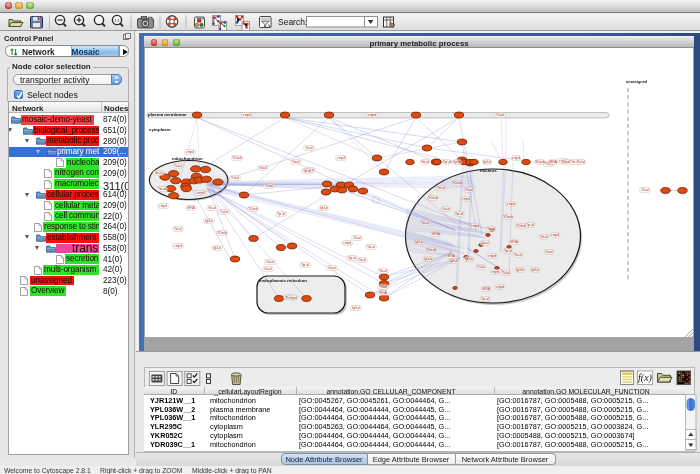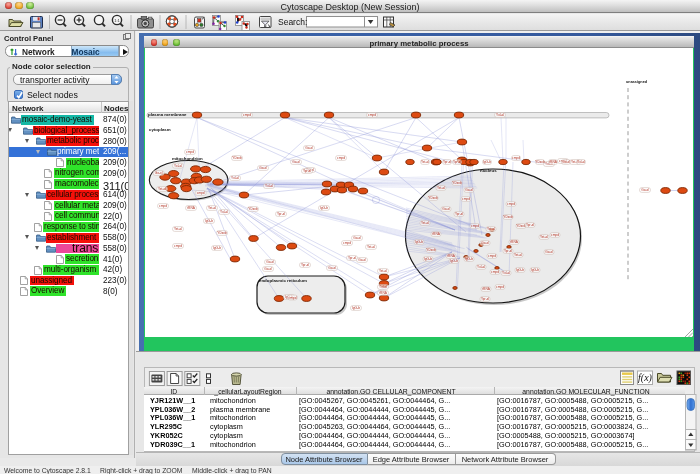--- a/index.html
+++ b/index.html
@@ -2,21 +2,20 @@
 <html><head><meta charset="utf-8"><style>
 *{margin:0;padding:0;box-sizing:border-box}
 html,body{width:700px;height:474px;overflow:hidden;font-family:"Liberation Sans",sans-serif;-webkit-font-smoothing:antialiased}
 .abs{position:absolute}
 </style></head><body>
 <div class="abs" style="left:0;top:0;width:700px;height:474px;background:#e9e9e9">
 <div class="abs" style="left:0;top:0;width:700px;height:13px;background:linear-gradient(#f4f4f4,#dedede 45%,#bfbfbf);border-bottom:1px solid #7f7f7f">
 <div class="abs" style="left:4.9px;top:2.1px;width:7.2px;height:7.2px;border-radius:50%;background:radial-gradient(circle at 50% 28%,#f5978c 15%,#d8372a 75%);box-shadow:inset 0 0 1px rgba(40,40,40,.8)"></div>
 <div class="abs" style="left:15.4px;top:2.1px;width:7.2px;height:7.2px;border-radius:50%;background:radial-gradient(circle at 50% 28%,#fbce7c 15%,#eda012 75%);box-shadow:inset 0 0 1px rgba(40,40,40,.8)"></div>
 <div class="abs" style="left:26.4px;top:2.1px;width:7.2px;height:7.2px;border-radius:50%;background:radial-gradient(circle at 50% 28%,#c2e690 15%,#62ba2e 75%);box-shadow:inset 0 0 1px rgba(40,40,40,.8)"></div>
-<div class="abs" style="left:0;top:2px;width:700px;text-align:center;font-size:9px;color:#1a1a1a">Cytoscape Desktop (New Session)</div>
 </div>
 <div class="abs" style="left:0;top:14px;width:700px;height:17px;background:linear-gradient(#f4f4f4,#e6e6e6 60%,#dedede);border-bottom:1px solid #9a9a9a">
 <svg width="700" height="18" viewBox="0 0 700 18" style="position:absolute;left:0;top:-1px">
         <g transform="translate(0,-13)">
           <g transform="translate(8,16)">
             <path d="M1 10.5 L1 3.5 L4.5 3.5 L5.6 5 L13 5 L13 10.5 Z" fill="#c9c98f" stroke="#4a4a28" stroke-width="1"></path>
             <path d="M1 10.5 L3.4 6.6 L15 6.6 L12.4 10.5 Z" fill="#e0e0a8" stroke="#4a4a28" stroke-width="1"></path>
           </g>
           <g transform="translate(30,16)">
             <rect x="0.5" y="0.5" width="12" height="11.5" rx="1" fill="#5b80c0" stroke="#1d2b4a" stroke-width="1"></rect>
@@ -152,21 +151,21 @@
           <div class="abs" style="left:95px;top:1.6px;font-size:8px;font-weight:bold;color:#222">Nodes</div>
         </div>
 <div class="abs" style="left:0;top:-101.0px;width:121px;height:354px">
           <div style="position:absolute;left:0;top:113.5px;width:121px;height:10.6px">
             <div style="position:absolute;left:2px;top:0">
               <svg width="10" height="8" viewBox="0 0 10 8" style="position:absolute;top:1.5px">
                 <path d="M0.5 2 L0.5 7.2 L9.5 7.2 L9.5 2.6 L4.6 2.6 L3.8 1 L0.8 1 Z" fill="#6391c2" stroke="#335a85" stroke-width="0.8"></path>
                 <path d="M0.5 3.4 L9.5 3.4" stroke="#8db3d8" stroke-width="0.8"></path>
               </svg>
             </div>
-            <div style="position:absolute;left:12px;top:0.4px;background:#14b8a6;color:#1a0a00;font-size:8.2px;letter-spacing:-0.1px;line-height:9.8px;padding:0 2px 0 1px;white-space:nowrap;max-width:78px;overflow:hidden">mosaic-demo-yeast</div>
+            <div style="position:absolute;left:12px;top:0.4px;background:#ef4444;color:#1a0a00;font-size:8.2px;letter-spacing:-0.1px;line-height:9.8px;padding:0 2px 0 1px;white-space:nowrap;max-width:78px;overflow:hidden">mosaic-demo-yeast</div>
             <div style="position:absolute;left:94px;top:0.8px;color:#111;font-size:8.2px">874(0)</div>
           </div>
           <div style="position:absolute;left:0;top:124.22px;width:121px;height:10.6px">
             <div style="position:absolute;left:-1px;top:3px;width:0;height:0;border-left:2.9px solid transparent;border-right:2.9px solid transparent;border-top:4.2px solid #555"></div>
             <div style="position:absolute;left:14px;top:0">
               <svg width="10" height="8" viewBox="0 0 10 8" style="position:absolute;top:1.5px">
                 <path d="M0.5 2 L0.5 7.2 L9.5 7.2 L9.5 2.6 L4.6 2.6 L3.8 1 L0.8 1 Z" fill="#6391c2" stroke="#335a85" stroke-width="0.8"></path>
                 <path d="M0.5 3.4 L9.5 3.4" stroke="#8db3d8" stroke-width="0.8"></path>
               </svg>
             </div>
@@ -410,21 +409,21 @@
           <circle cx="50" cy="9" r="0.9" fill="#d0a040"></circle>
           <circle cx="87" cy="11" r="0.9" fill="#8090c0"></circle>
           <circle cx="34" cy="7" r="0.9" fill="#a0a060"></circle>
           <circle cx="62" cy="6" r="0.9" fill="#c04030"></circle>
           <circle cx="32" cy="7" r="0.9" fill="#c04030"></circle>
           <circle cx="5" cy="10" r="0.9" fill="#a0a060"></circle>
           <circle cx="6" cy="5" r="0.9" fill="#a0a060"></circle>
           <circle cx="7" cy="6" r="0.9" fill="#d0a040"></circle>
           <circle cx="69" cy="6" r="0.9" fill="#d0a040"></circle>
         </svg></div>
-<div class="abs" style="left:8px;top:5px;width:550px;height:378px;background:#22c55e;border-bottom:1.5px solid #666">
+<div class="abs" style="left:8px;top:5px;width:550px;height:378px;background:#a3a3a3;border-bottom:1.5px solid #666">
 <div class="abs" style="left:0;top:0;width:550px;height:11.5px;background:linear-gradient(#e9e9e9,#b9b9b9);border-top:1px solid #f2f2f2;border-bottom:1px solid #8c8c8c">
 <div class="abs" style="left:6.8px;top:2.2px;width:6.4px;height:6.4px;border-radius:50%;background:radial-gradient(circle at 50% 28%,#f28276 20%,#d5281c 78%);box-shadow:inset 0 0 1px rgba(40,40,40,.85)"></div>
 <div class="abs" style="left:18.1px;top:2.2px;width:6.4px;height:6.4px;border-radius:50%;background:radial-gradient(circle at 50% 28%,#fac460 20%,#ec9c08 78%);box-shadow:inset 0 0 1px rgba(40,40,40,.85)"></div>
 <div class="abs" style="left:29.3px;top:2.2px;width:6.4px;height:6.4px;border-radius:50%;background:radial-gradient(circle at 50% 28%,#abdd70 20%,#55b322 78%);box-shadow:inset 0 0 1px rgba(40,40,40,.85)"></div>
 <div class="abs" style="left:0;top:1.6px;width:550px;text-align:center;font-size:7.8px;font-weight:bold;color:#222">primary metabolic process</div>
 </div>
 <div class="abs" style="left:1px;top:12px;width:548px;height:289px;background:#fff;overflow:hidden">
           <svg width="548" height="289" viewBox="0 0 548 289" style="position:absolute;left:0;top:0">
             <rect x="2" y="64.5" width="462" height="5.4" rx="2.7" fill="#ebebeb" stroke="#a8a8a8" stroke-width="0.7"></rect>
             <ellipse cx="44.8" cy="133.5" rx="39.3" ry="19.5" fill="#9a9a9a" opacity="0.5"></ellipse>

